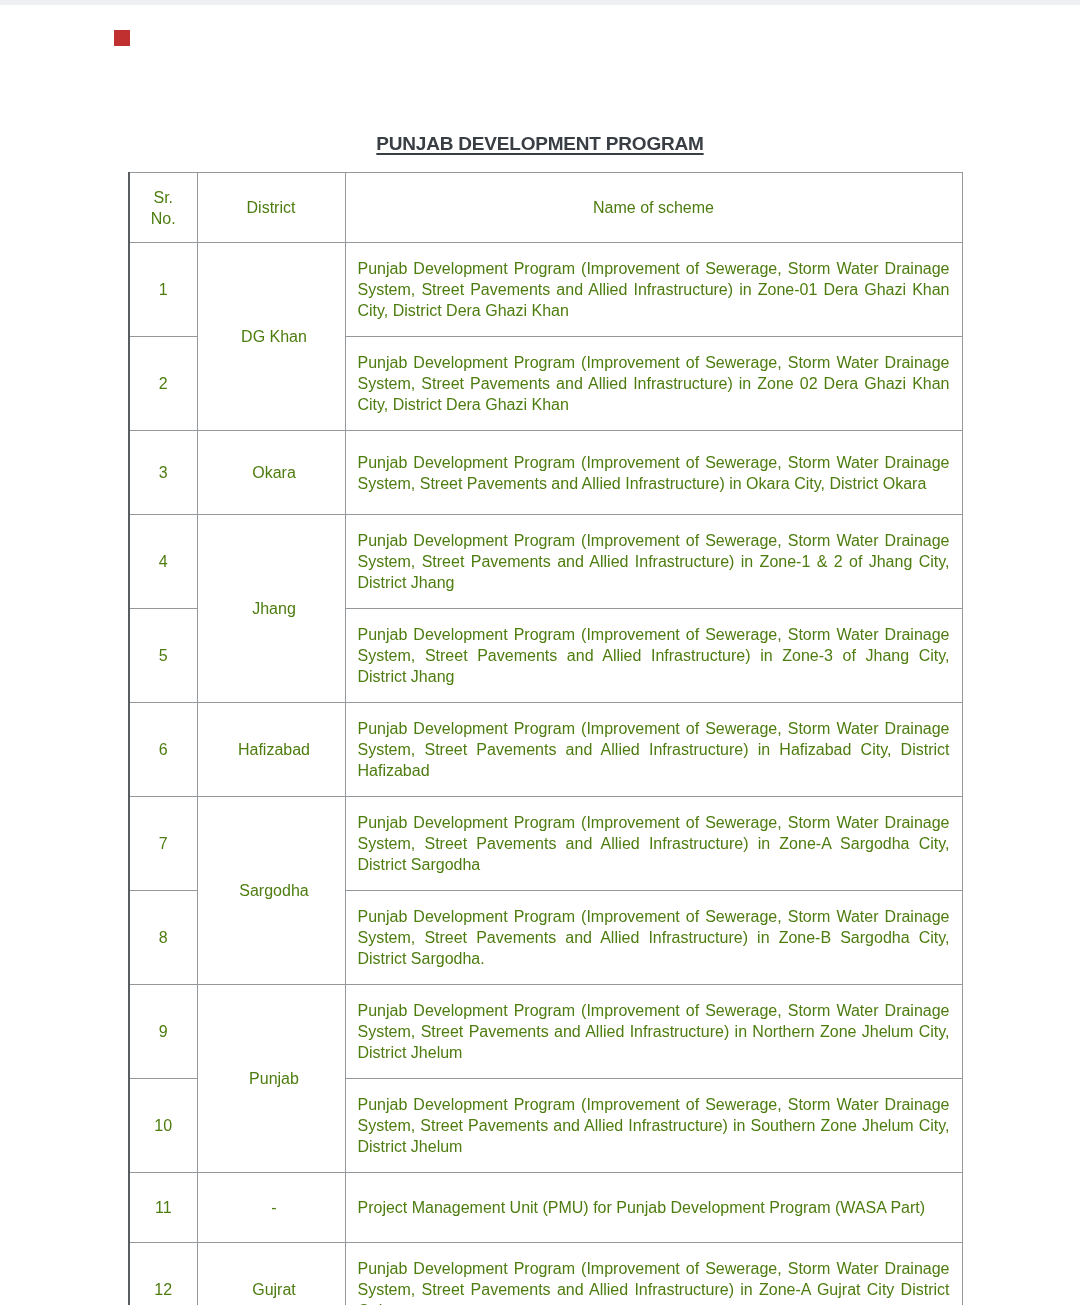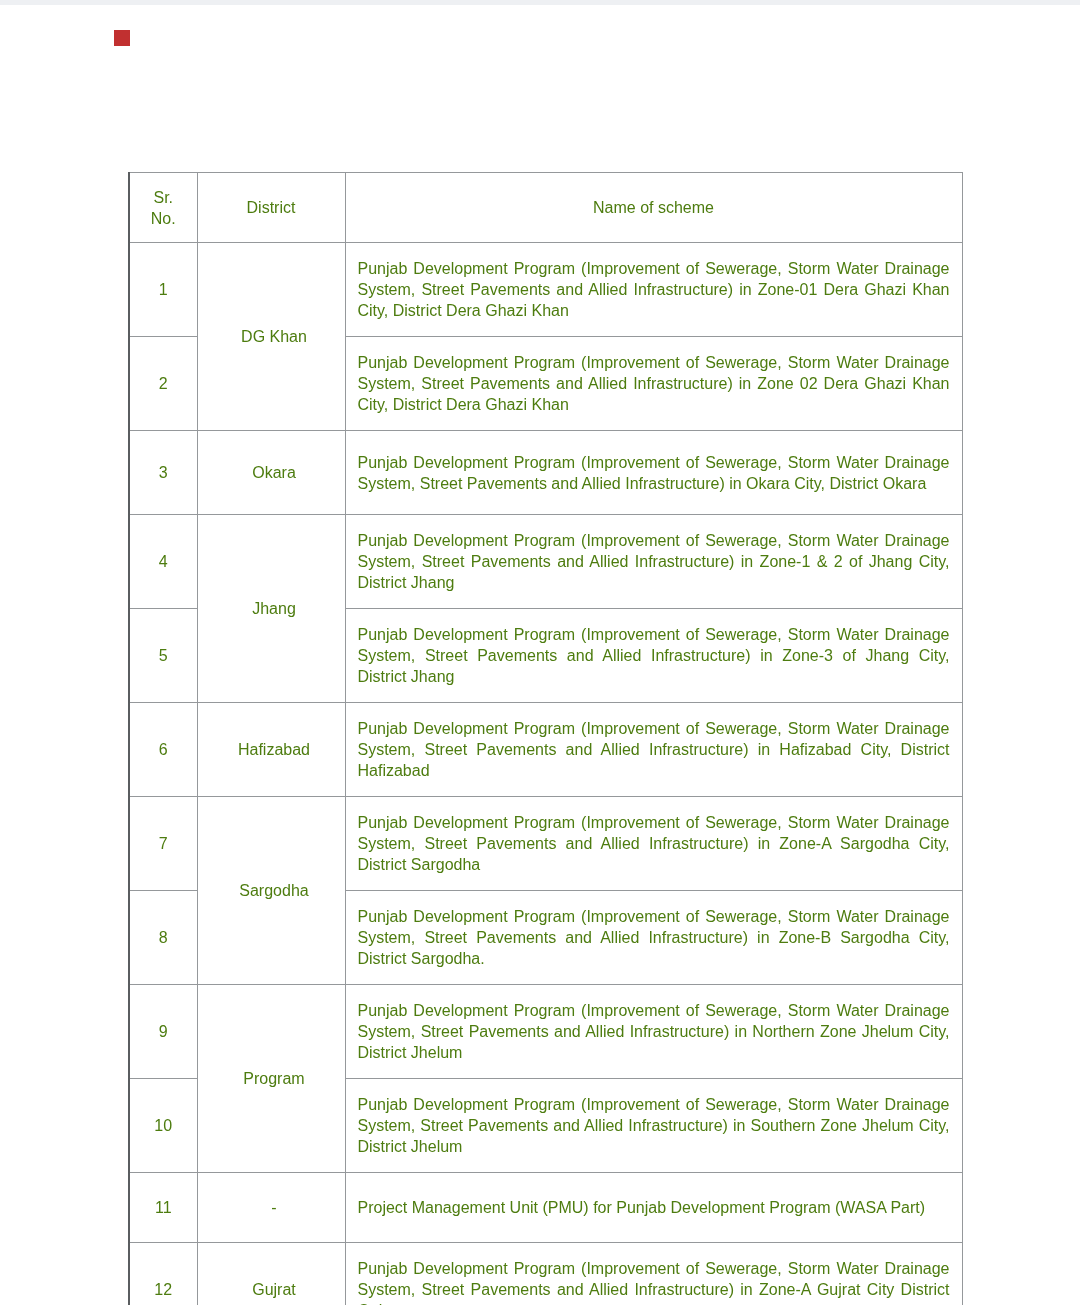--- a/index.html
+++ b/index.html
@@ -96,20 +96,21 @@
 </style>
 </head>
 <body>
 
 <div class="page">
   <div class="top-strip"></div>
   <div class="red-marker"></div>
 
   <h1 class="title">
     <br>
+    <span class="title-line">PUNJAB DEVELOPMENT PROGRAM</span>
   </h1>
 
   <table class="schemes">
     <colgroup>
       <col class="c-sr">
       <col class="c-district">
       <col class="c-scheme">
     </colgroup>
     <thead>
       <tr style="height:70px">
@@ -152,21 +153,21 @@
         <td class="sr">7</td>
         <td class="district" rowspan="2">Sargodha</td>
         <td class="scheme">Punjab Development Program (Improvement of Sewerage, Storm Water Drainage System, Street Pavements and Allied Infrastructure) in Zone-A Sargodha City, District Sargodha</td>
       </tr>
       <tr style="height:84px">
         <td class="sr">8</td>
         <td class="scheme">Punjab Development Program (Improvement of Sewerage, Storm Water Drainage System, Street Pavements and Allied Infrastructure) in Zone-B Sargodha City, District Sargodha.</td>
       </tr>
       <tr style="height:88px">
         <td class="sr">9</td>
-        <td class="district" rowspan="2">Program</td>
+        <td class="district" rowspan="2">Punjab</td>
         <td class="scheme">Punjab Development Program (Improvement of Sewerage, Storm Water Drainage System, Street Pavements and Allied Infrastructure) in Northern Zone Jhelum City, District Jhelum</td>
       </tr>
       <tr style="height:88px">
         <td class="sr">10</td>
         <td class="scheme">Punjab Development Program (Improvement of Sewerage, Storm Water Drainage System, Street Pavements and Allied Infrastructure) in Southern Zone Jhelum City, District Jhelum</td>
       </tr>
       <tr style="height:70px">
         <td class="sr">11</td>
         <td class="district">-</td>
         <td class="scheme">Project Management Unit (PMU) for Punjab Development Program (WASA Part)</td>

